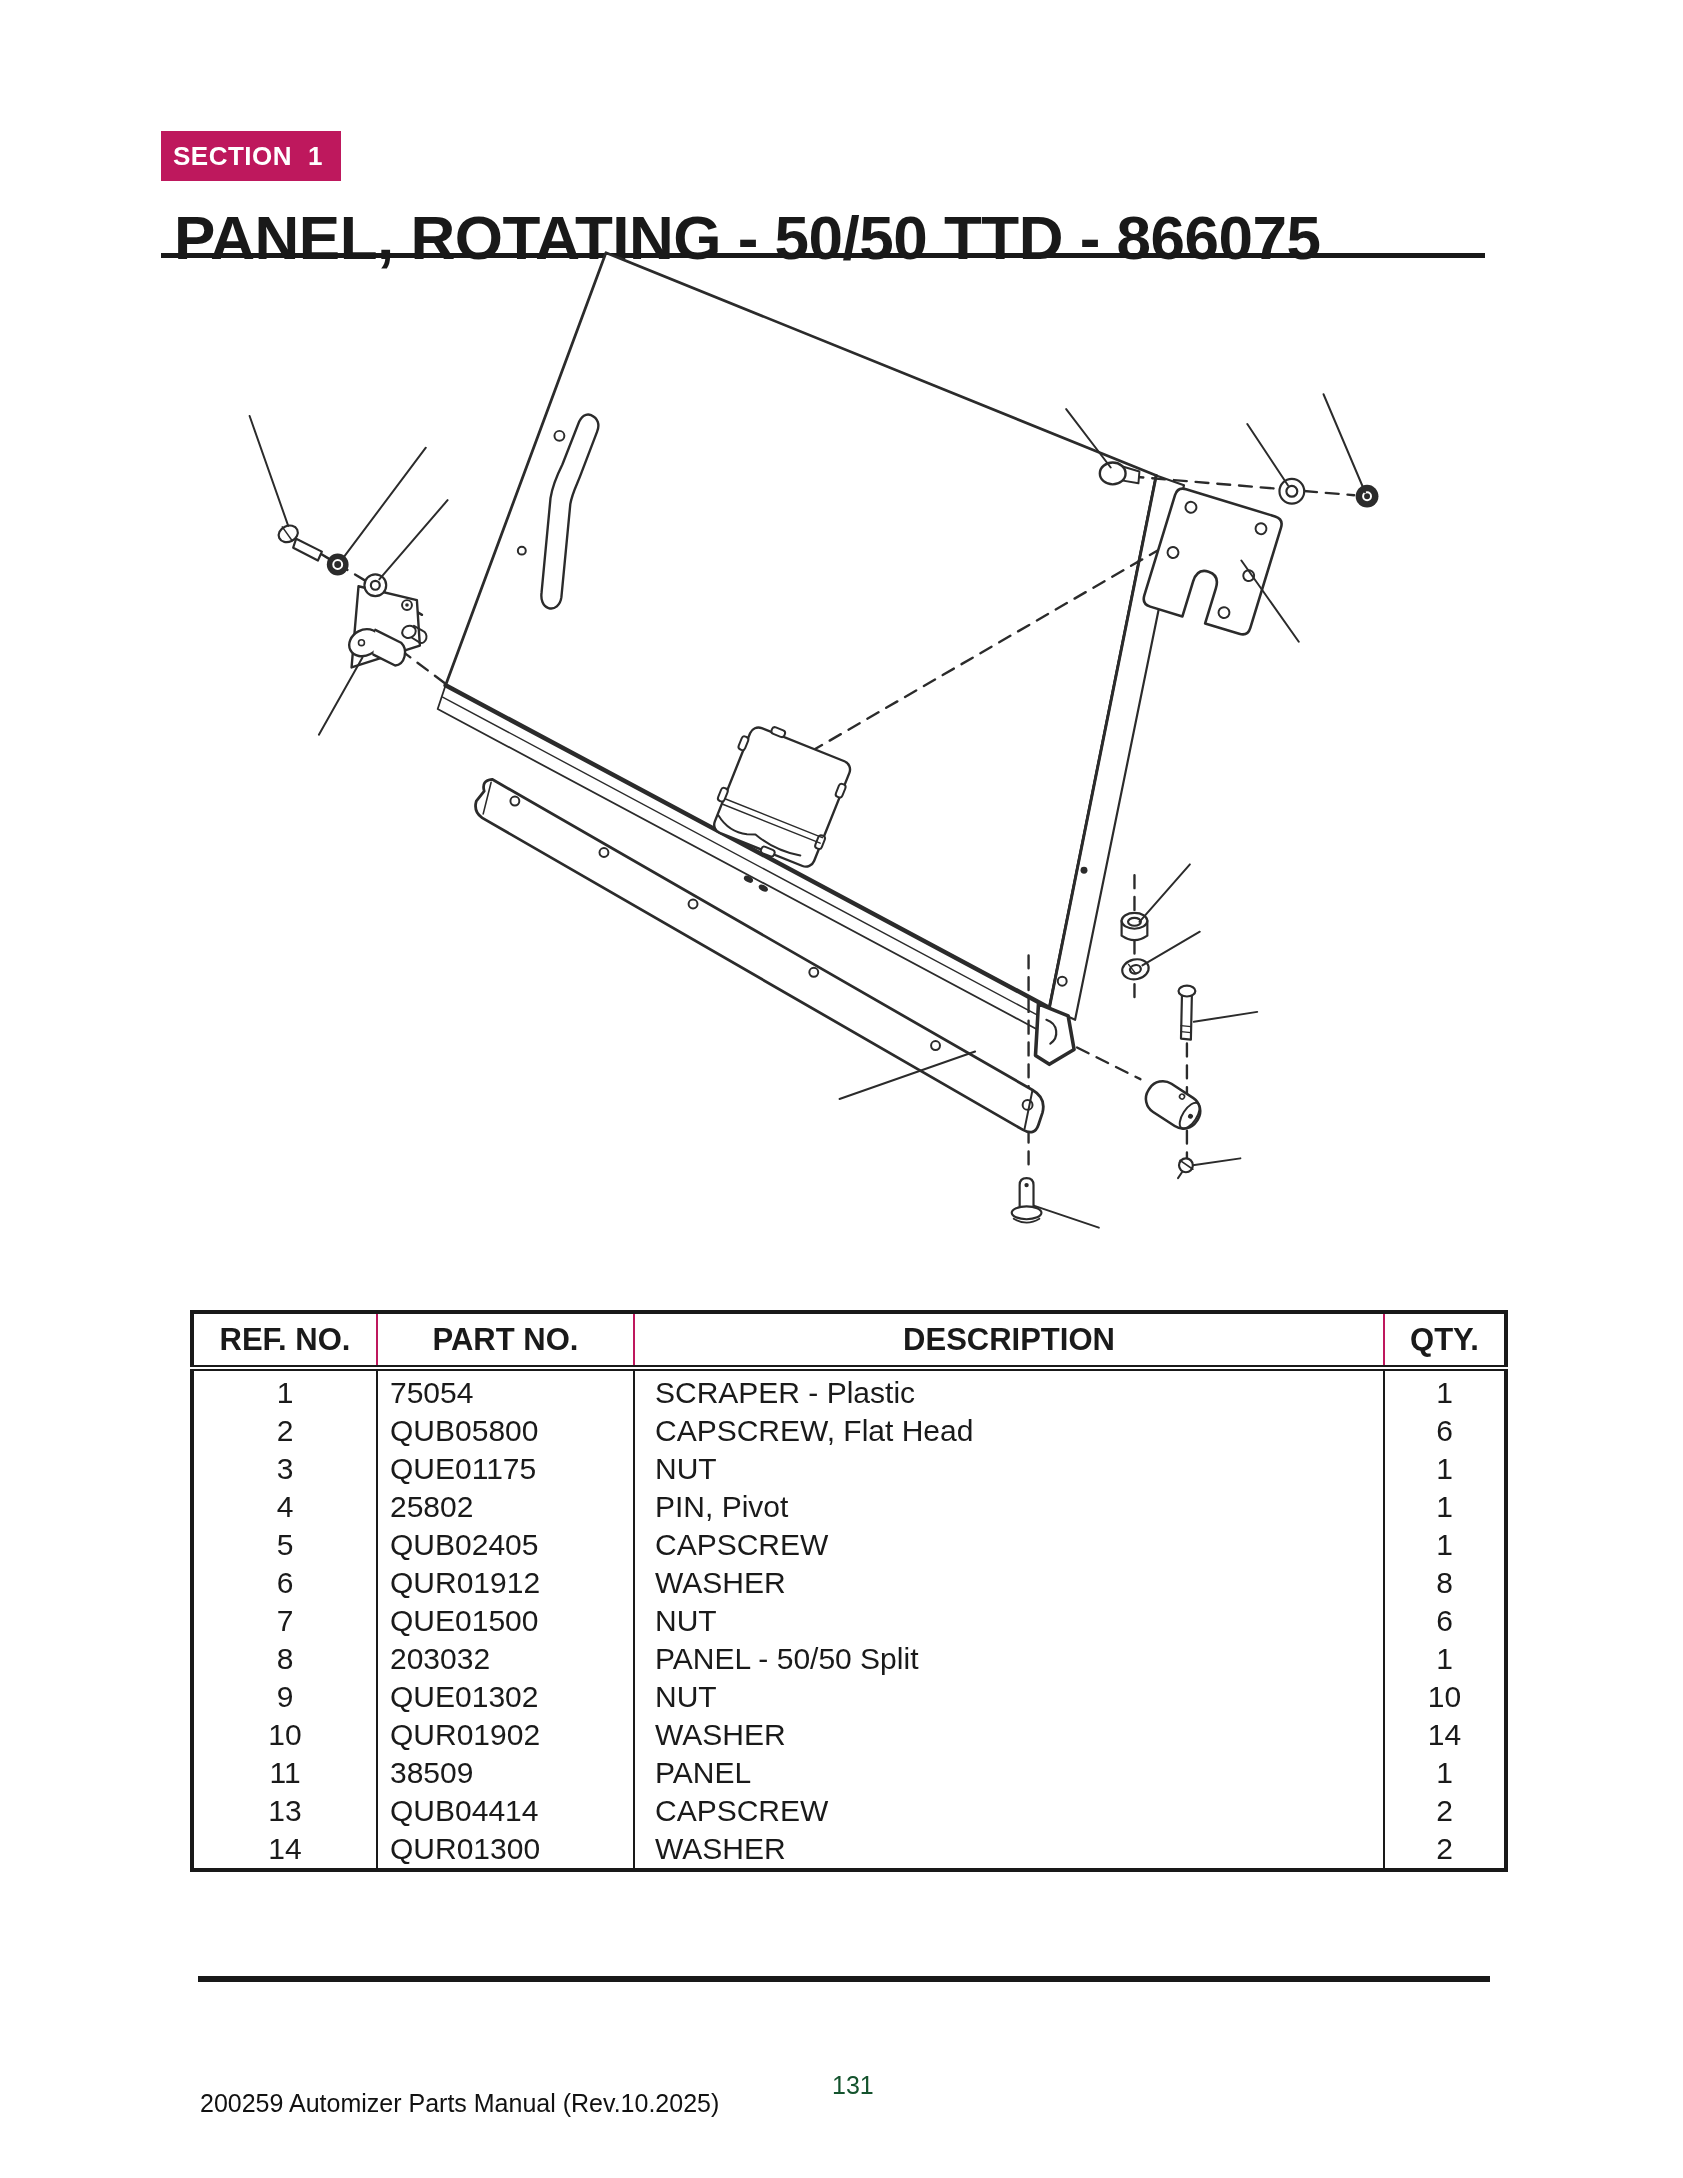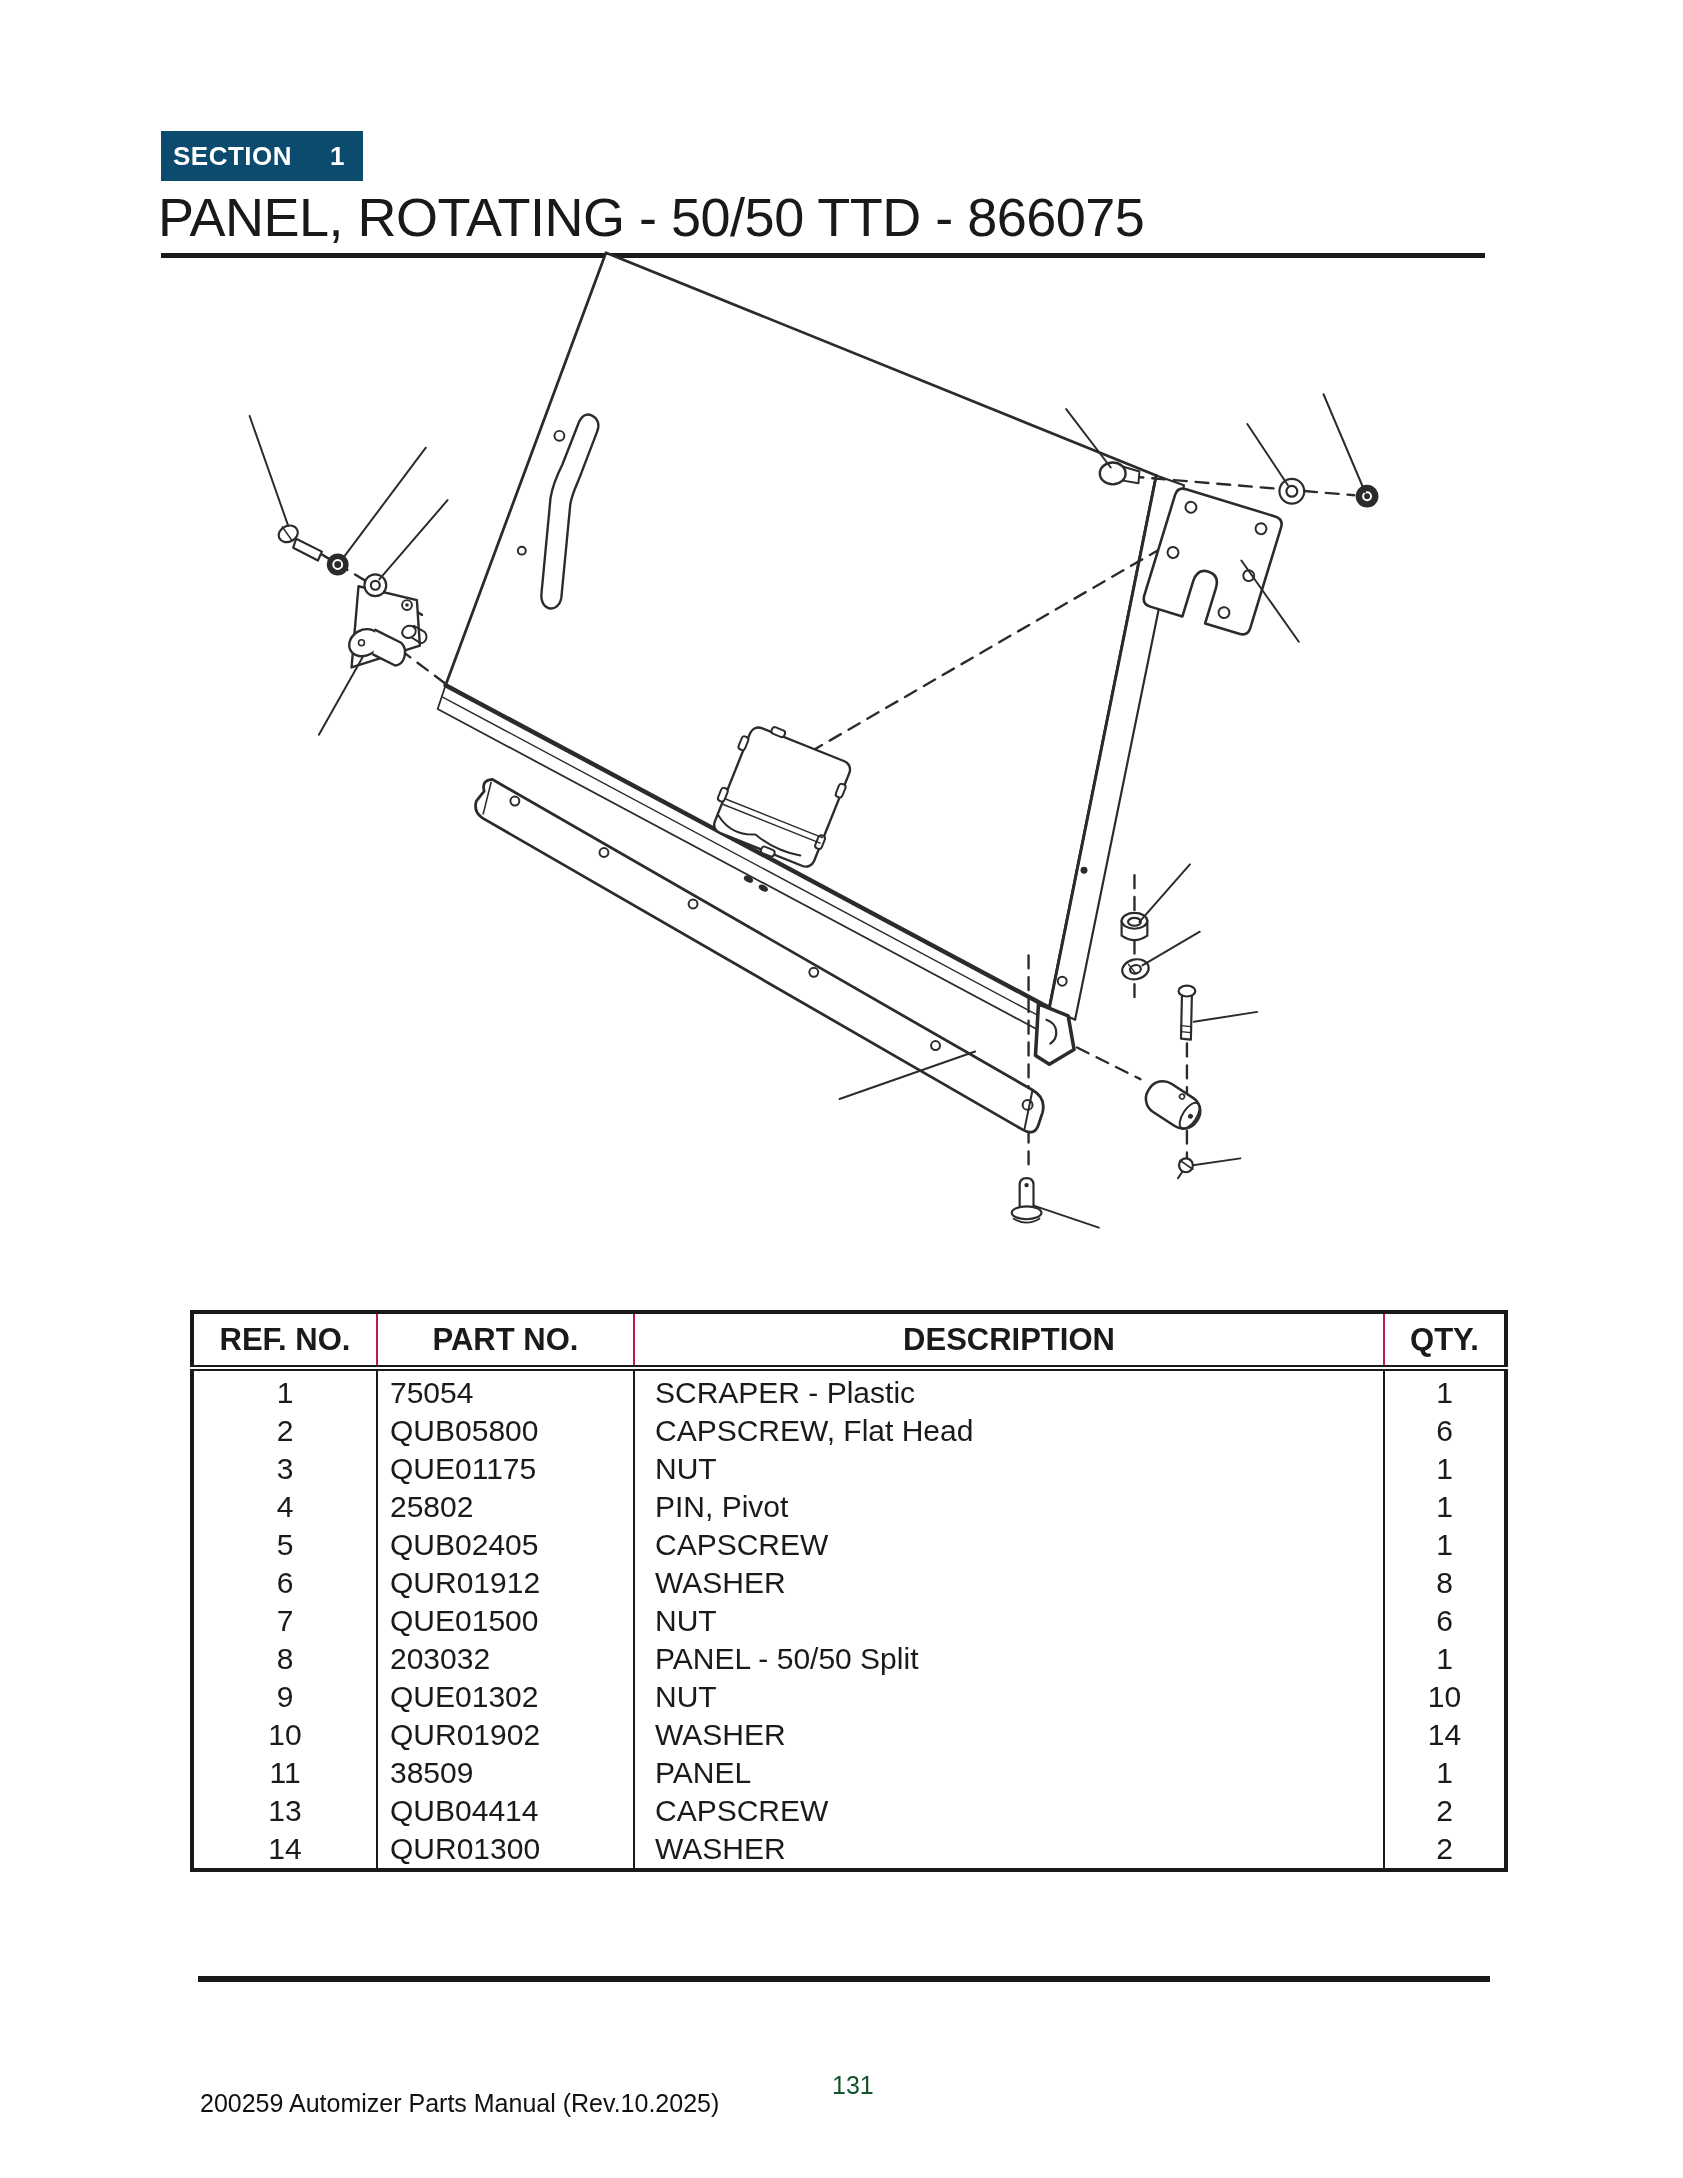--- a/index.html
+++ b/index.html
@@ -2,27 +2,27 @@
 <html><head>
 <meta charset="utf-8">
 <style>
   html,body{margin:0;padding:0;background:#e8e8e8;}
   .page{
     position:relative;width:1683px;height:2178px;background:#ffffff;
     font-family:"Liberation Sans",sans-serif;color:#1a1a1a;overflow:hidden;
     margin:0 auto;
   }
   .section-badge{
-    position:absolute;left:161px;top:131px;height:50px;background:#0c4a6e;color:#ffffff;
-    display:flex;align-items:center;gap:38px;padding:0 18px 0 12px;
+    position:absolute;left:161px;top:131px;height:50px;background:#be185d;color:#ffffff;
+    display:flex;align-items:center;gap:16px;padding:0 18px 0 12px;
     font-weight:bold;font-size:26px;letter-spacing:0.5px;
   }
   .page-title{
-    position:absolute;left:158px;top:186px;margin:0;
-    font-size:54px;font-weight:normal;letter-spacing:-0.5px;white-space:nowrap;color:#191919;
+    position:absolute;left:158px;top:186px;margin:16px;
+    font-size:62px;font-weight:bold;letter-spacing:-0.5px;white-space:nowrap;color:#191919;
   }
   .title-rule{position:absolute;left:161px;top:253px;width:1324px;height:5px;background:#191919;}
   .diagram{position:absolute;left:0;top:226px;}
   .parts-table{
     position:absolute;left:190px;top:1310px;width:1315px;
     border-collapse:collapse;table-layout:fixed;background:#ffffff;
   }
   .parts-table,.parts-table th,.parts-table td{border-color:#191919;}
   .parts-table{border:4px solid #191919;}
   .parts-table th{

